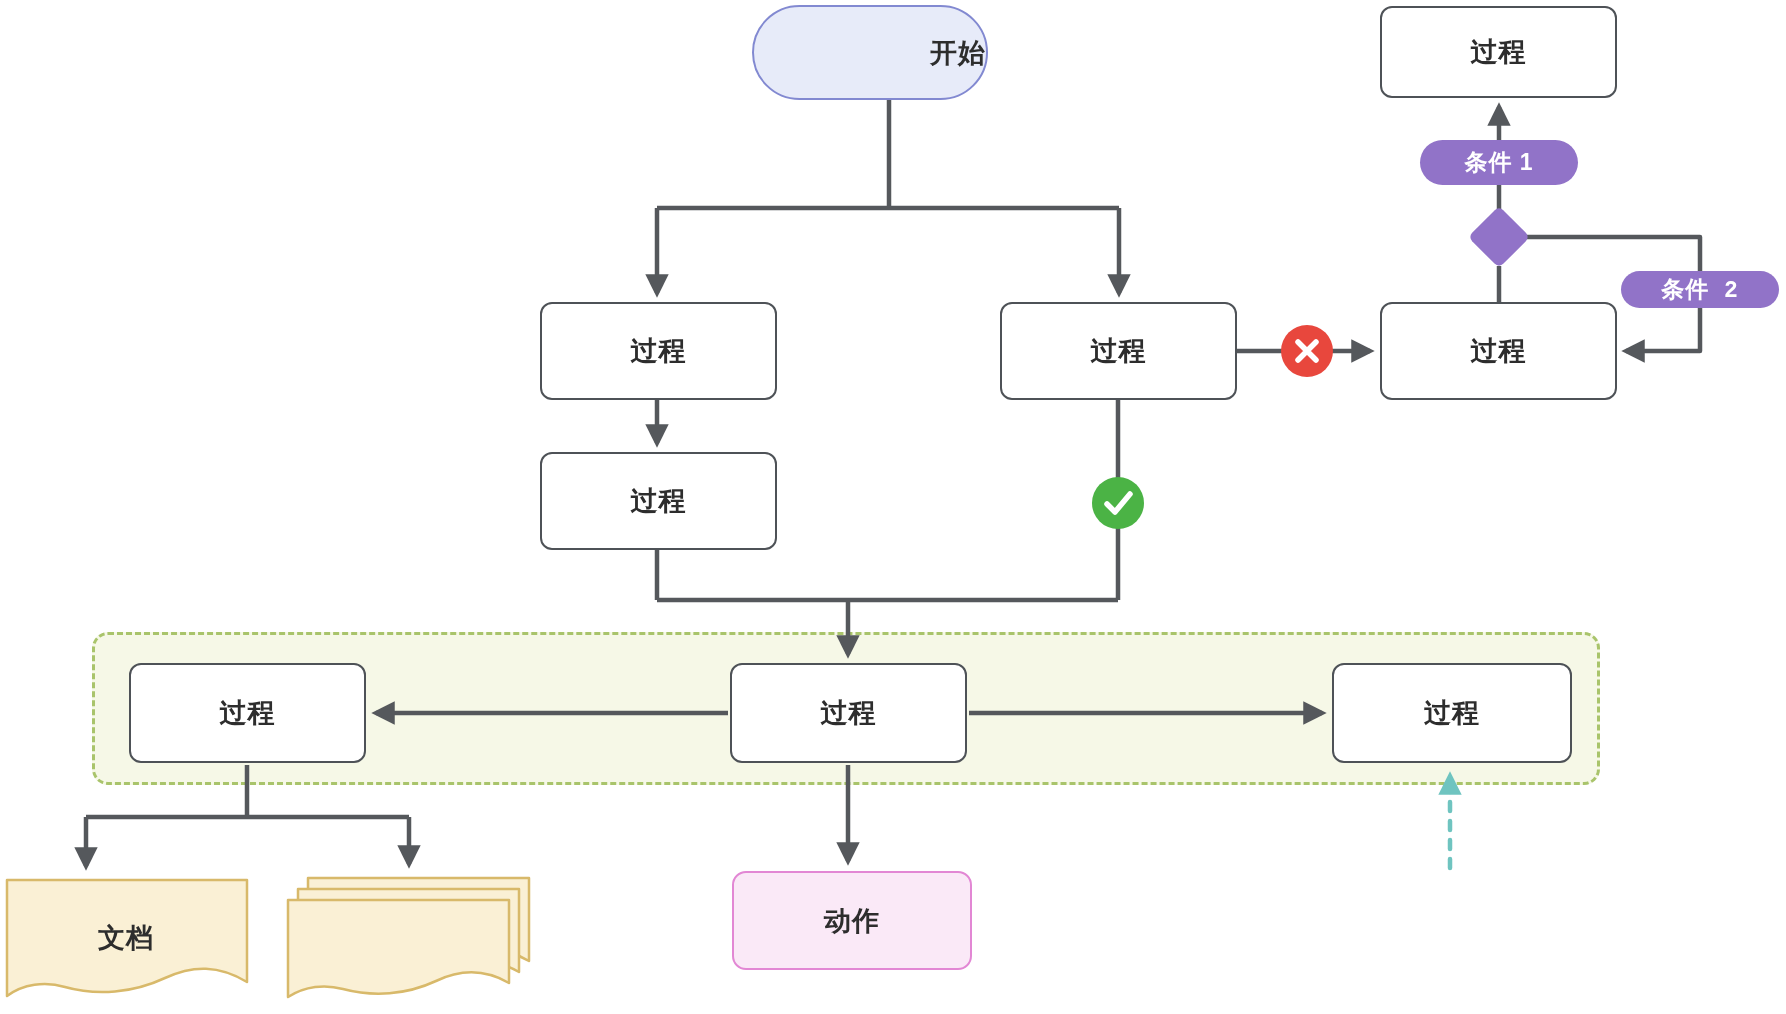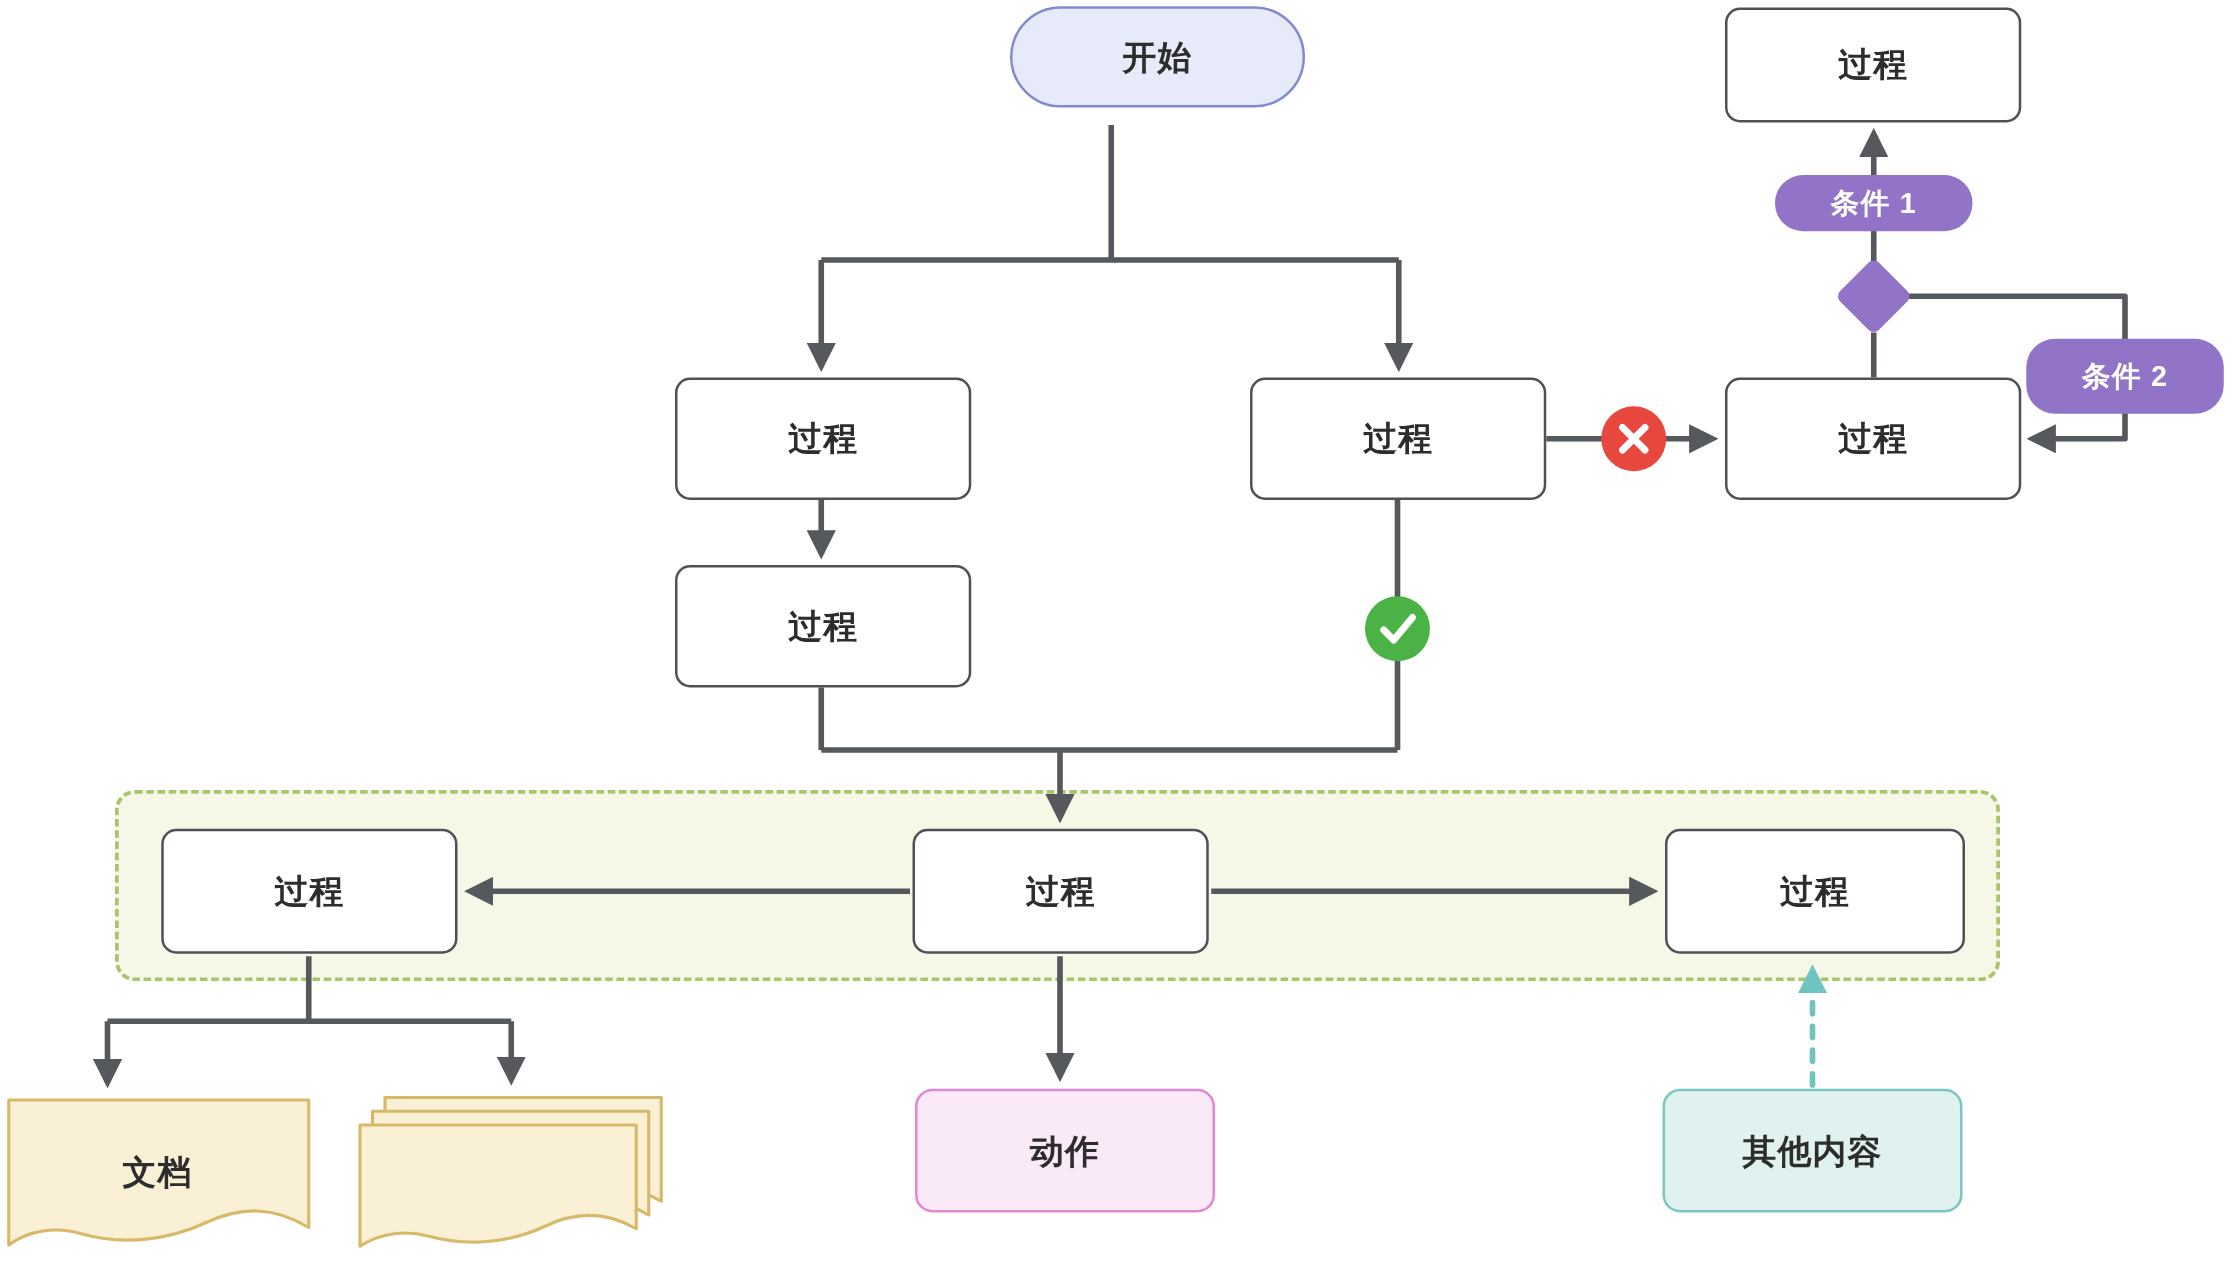--- a/index.html
+++ b/index.html
@@ -35,42 +35,42 @@
   
   .node{
     display:flex;align-items:center;justify-content:center;
     box-sizing:border-box; z-index:3;
     font-size:27px;font-weight:700;letter-spacing:1px;
   }
   .proc{
     background:var(--nodeFill); border:2.5px solid var(--nodeBorder);
     border-radius:12px;
   }
-  #n-start{left:808px;top:5px;width:236px;height:81px;border-radius:48px;
-    background:var(--startFill);border:2.5px solid var(--startBorder);}
+  #n-start{left:752px;top:5px;width:236px;height:95px;border-radius:48px;
+    background:var(--startFill);border:2.5px solid var(--startBorder);justify-content:flex-end;}
   #n-f{left:1380px;top:6px;width:237px;height:92px;}
   #n-b{left:540px;top:302px;width:237px;height:98px;}
   #n-d{left:1000px;top:302px;width:237px;height:98px;}
   #n-e{left:1380px;top:302px;width:237px;height:98px;}
   #n-c{left:540px;top:452px;width:237px;height:98px;}
   #n-g{left:129px;top:663px;width:237px;height:100px;}
   #n-h{left:730px;top:663px;width:237px;height:100px;}
   #n-i{left:1332px;top:663px;width:240px;height:100px;}
   #n-action{left:732px;top:871px;width:240px;height:99px;border-radius:14px;
     background:var(--pinkFill);border:2.5px solid var(--pinkBorder);}
   #n-other{left:1330px;top:871px;width:240px;height:99px;border-radius:14px;
     background:var(--tealFill);border:2.5px solid var(--tealBorder);}
   
   .pill{
     display:flex;align-items:center;justify-content:center;
     background:var(--purple);color:#ffffff;border-radius:23px;
     font-size:23px;font-weight:700;letter-spacing:1px;z-index:4;
   }
   #pill-1{left:1420px;top:140px;width:158px;height:45px;}
-  #pill-2{left:1621px;top:271px;width:158px;height:60px;}
+  #pill-2{left:1621px;top:271px;width:158px;height:37px;font-family:Liberation Mono, monospace;}
   
   #diamond{
     left:1477px;top:215px;width:44px;height:44px;
     background:var(--purple);border-radius:6px;transform:rotate(45deg);z-index:4;
   }
   
   .statuscircle{
     width:52px;height:52px;border-radius:50%;z-index:4;
     display:flex;align-items:center;justify-content:center;
   }
@@ -148,23 +148,20 @@
   </div>
   <div class="abs node proc" id="n-h">
     <span>过程</span>
   </div>
   <div class="abs node proc" id="n-i">
     <span>过程</span>
   </div>
   <div class="abs node" id="n-action">
     <span>动作</span>
   </div>
-  <div class="abs node" id="n-other">
-    <span>其他内容</span>
-  </div>
 
   <div class="abs pill" id="pill-1">
     <span>条件 1</span>
   </div>
   <div class="abs pill" id="pill-2">
     <span>条件 2</span>
   </div>
 
   <div class="abs" id="diamond"></div>
 

